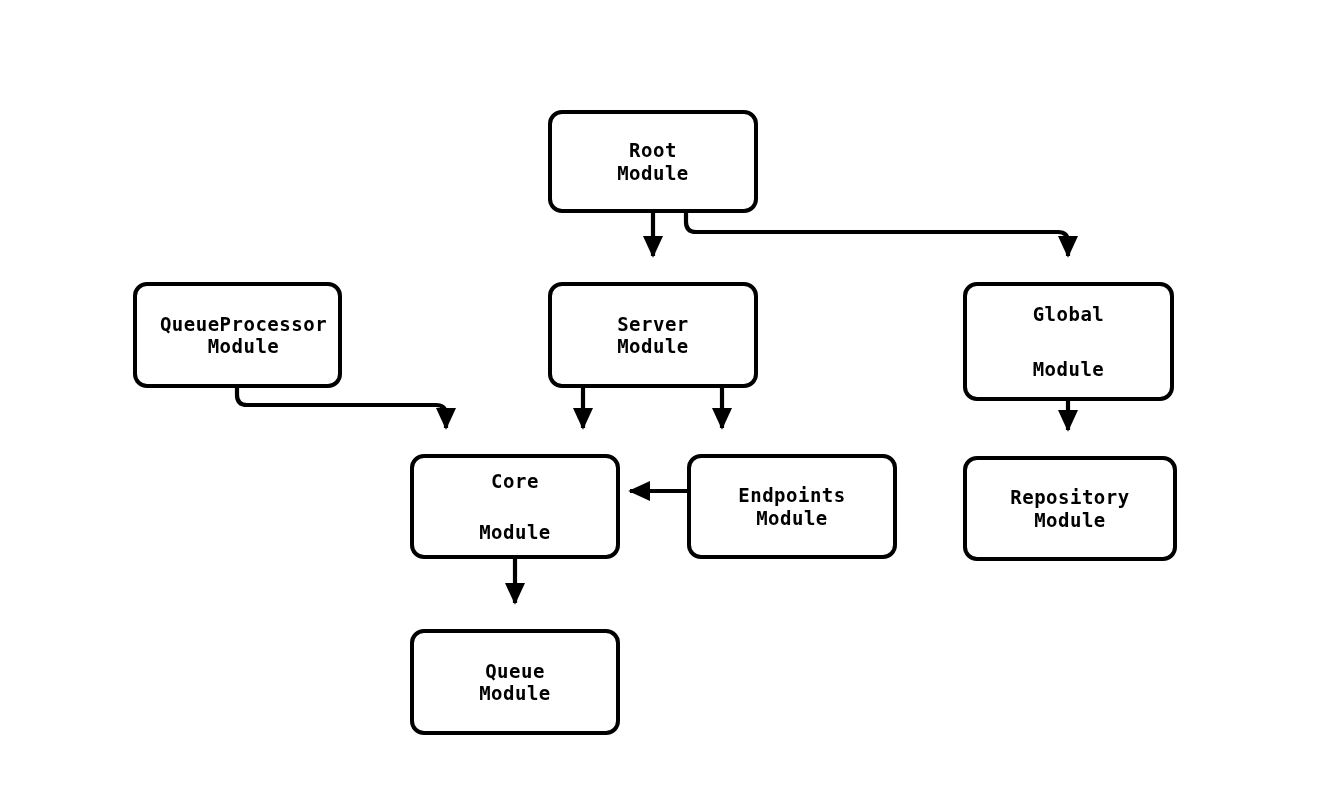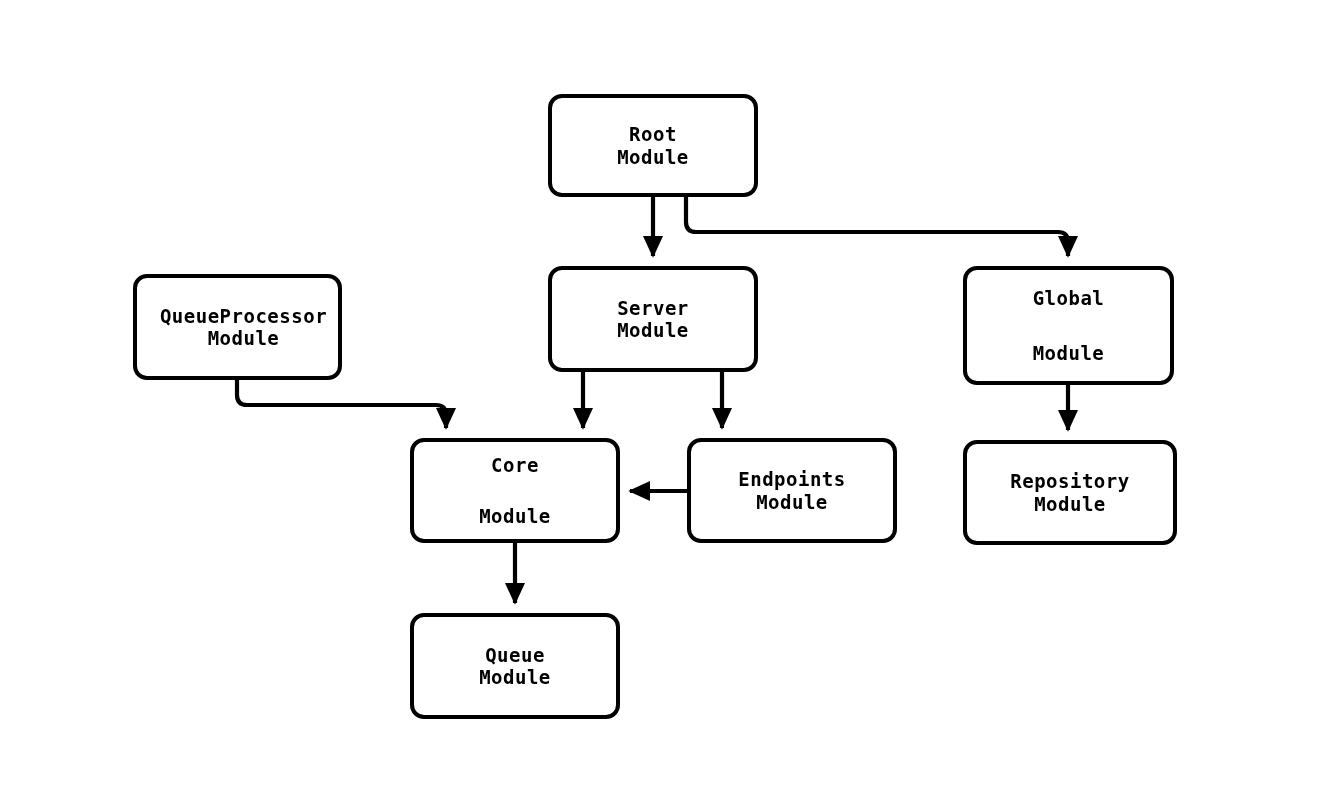--- a/index.html
+++ b/index.html
@@ -28,20 +28,21 @@
     position: absolute;
     box-sizing: border-box;
     background: #ffffff;
     border: 4px solid #000000;
     border-radius: 14px;
     display: flex;
     flex-direction: column;
     align-items: center;
     justify-content: center;
     z-index: 2;
+    margin-top: 16px;
   }
   .node-line {
     font-family: "DejaVu Sans Mono", "Liberation Mono", monospace;
     font-size: 19px;
     font-weight: 700;
     line-height: 1.18;
     color: #000000;
     letter-spacing: 0.5px;
     white-space: nowrap;
     text-align: center;
@@ -77,21 +78,21 @@
 
       <path d="M 1068 373 L 1068 430" marker-end="url(#arrowhead)"></path>
     </g>
   </svg>
 
   <div class="node" style="left:548px; top:94px; width:210px; height:103px;">
     <div class="node-line">Root</div>
     <div class="node-line">Module</div>
   </div>
 
-  <div class="node" style="left:133px; top:274px; width:209px; height:106px;padding-left:12px;">
+  <div class="node" style="left:133px; top:266px; width:209px; height:106px;padding-left:12px;">
     <div class="node-line">QueueProcessor</div>
     <div class="node-line">Module</div>
   </div>
 
   <div class="node" style="left:548px; top:266px; width:210px; height:106px;">
     <div class="node-line">Server</div>
     <div class="node-line">Module</div>
   </div>
 
   <div class="node" style="left:963px; top:266px; width:211px; height:119px;gap:32px;">

